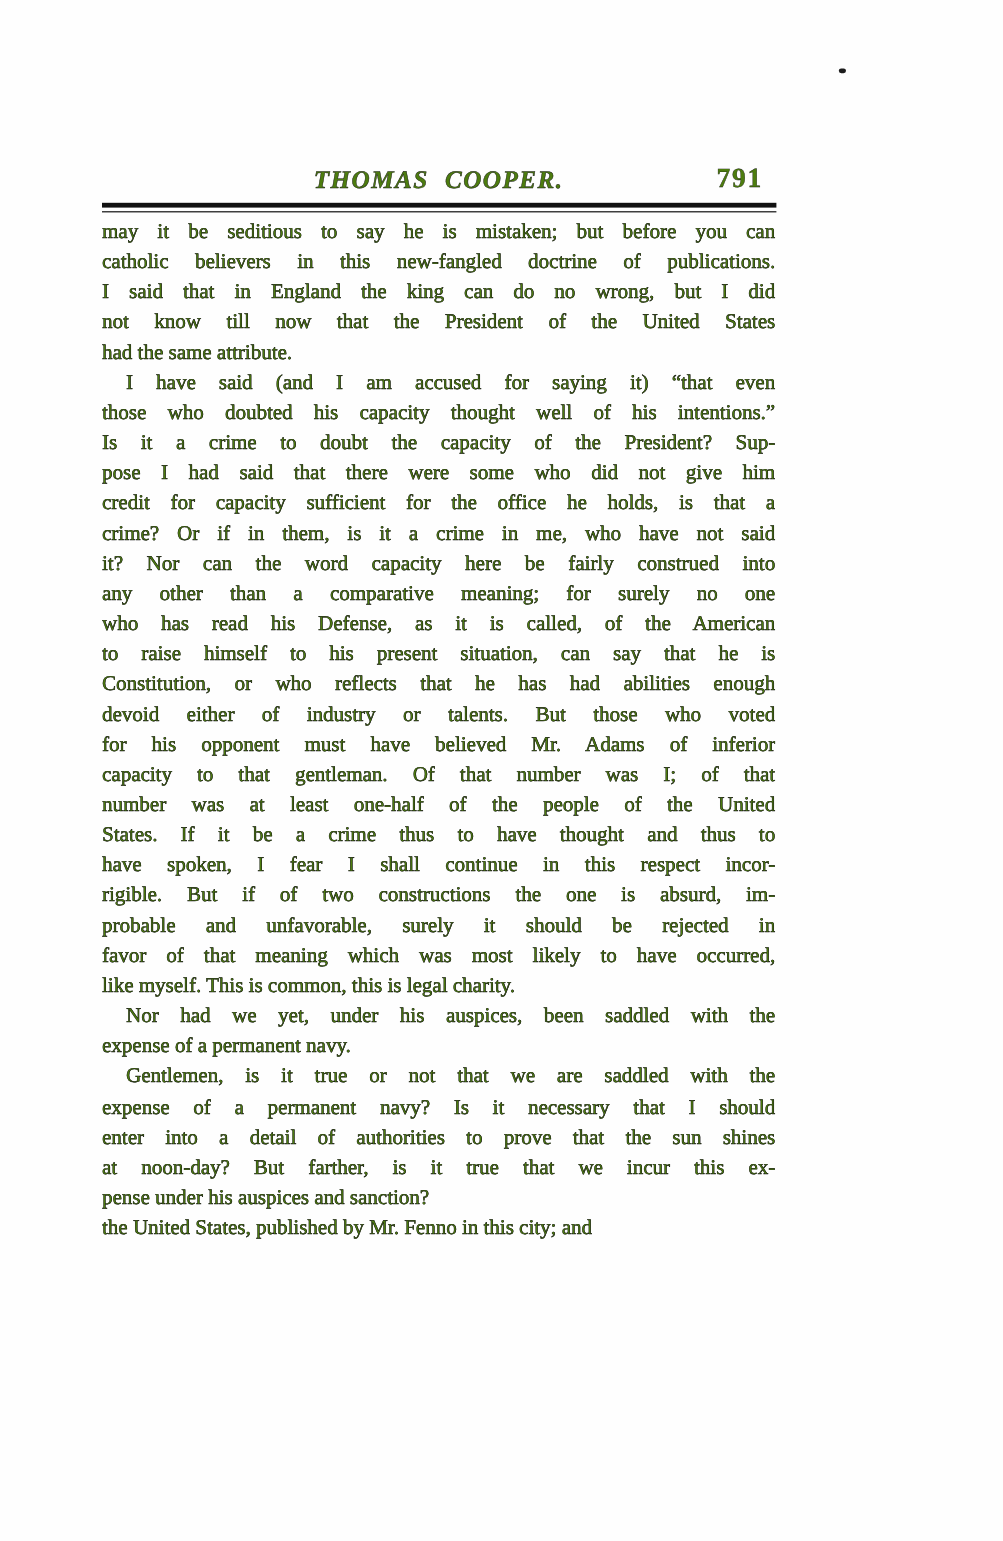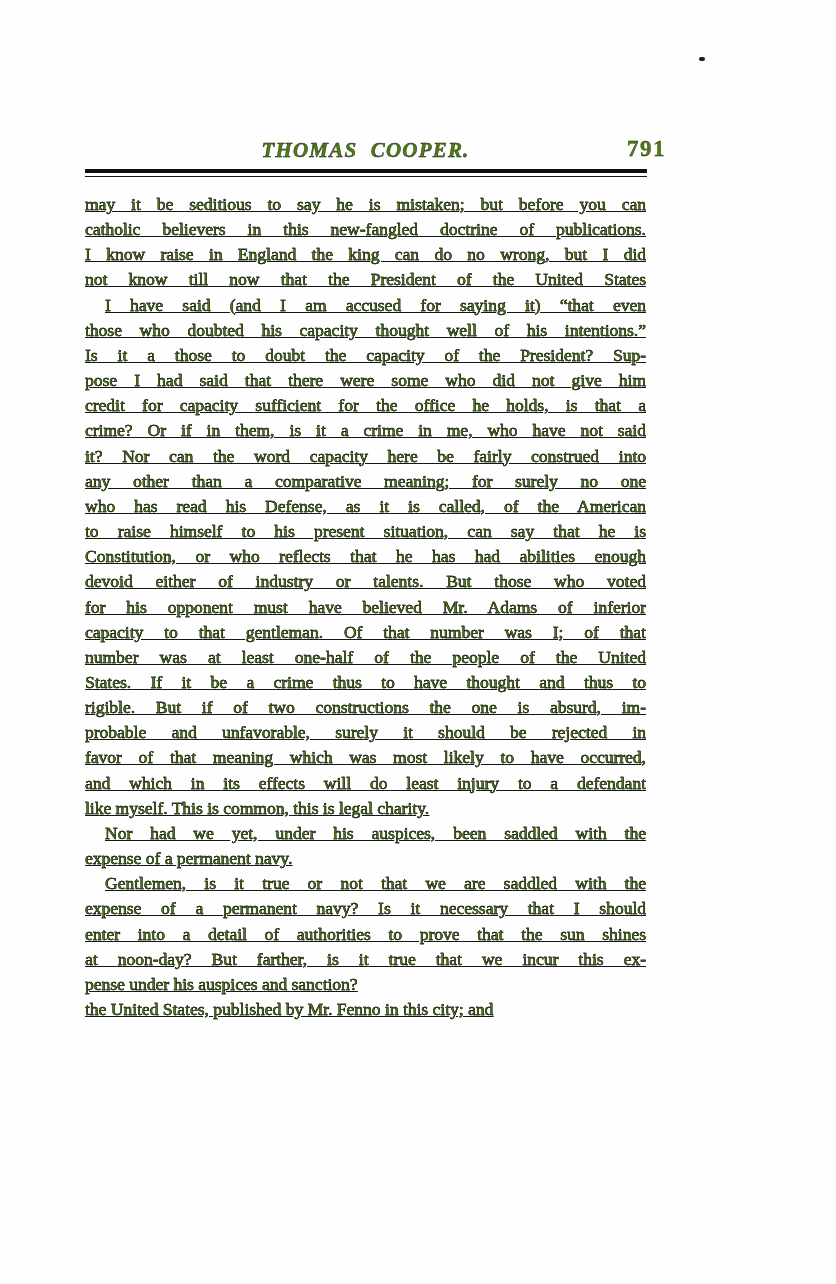--- a/index.html
+++ b/index.html
@@ -25,21 +25,21 @@
     text-align: center;
     font-size: 21px;
     font-style: italic;
     font-weight: bold;
     letter-spacing: 1.2px;
     word-spacing: 7px;
     -webkit-text-stroke: 0.4px #161616;
   }
   .page-number {
     position: absolute;
-    left: 627px;
+    left: 597px;
     top: 136px;
     width: 40px;
     font-size: 23px;
     font-weight: bold;
     letter-spacing: 1.5px;
     -webkit-text-stroke: 0.3px #161616;
   }
   .rule-thick {
     position: absolute;
     left: 85px;
@@ -61,26 +61,25 @@
     left: 699px;
     top: 57px;
     width: 6px;
     height: 4px;
     background: #1c1c1c;
     border-radius: 2px;
   }
   .body-text {
     position: absolute;
     left: 85px;
-    top: 192px;
+    top: 180px;
     width: 561px;
     font-size: 17.5px;
     -webkit-text-stroke: 0.35px #161616;
     text-shadow: 0.2px 0 0 #2a2a2a;
-    text-decoration: underline;
   }
   .line {
     height: 25.16px;
     line-height: 25.3px;
     text-align: justify;
     text-align-last: justify;
     white-space: normal;
     overflow: hidden;
   }
   .line.last {
@@ -95,42 +94,43 @@
 
 <div class="page">
   <div class="ink-speck"></div>
   <div class="header-title">THOMAS COOPER.</div>
   <div class="page-number">791</div>
   <div class="rule-thick"></div>
   <div class="rule-thin"></div>
   <div class="body-text">
       <div class="line">may it be seditious to say he is mistaken; but before you can</div>
       <div class="line">catholic believers in this new-fangled doctrine of publications.</div>
-      <div class="line">I know raise in England the king can do no wrong, but I did</div>
+      <div class="line">I said that in England the king can do no wrong, but I did</div>
       <div class="line">not know till now that the President of the United States</div>
+      <div class="line last">had the same attribute.</div>
       <div class="line indent">I have said (and I am accused for saying it) “that even</div>
       <div class="line">those who doubted his capacity thought well of his intentions.”</div>
-      <div class="line">Is it a those to doubt the capacity of the President? Sup-</div>
+      <div class="line">Is it a crime to doubt the capacity of the President? Sup-</div>
       <div class="line">pose I had said that there were some who did not give him</div>
       <div class="line">credit for capacity sufficient for the office he holds, is that a</div>
       <div class="line">crime? Or if in them, is it a crime in me, who have not said</div>
       <div class="line">it? Nor can the word capacity here be fairly construed into</div>
       <div class="line">any other than a comparative meaning; for surely no one</div>
       <div class="line">who has read his Defense, as it is called, of the American</div>
       <div class="line">to raise himself to his present situation, can say that he is</div>
       <div class="line">Constitution, or who reflects that he has had abilities enough</div>
       <div class="line">devoid either of industry or talents. But those who voted</div>
       <div class="line">for his opponent must have believed Mr. Adams of inferior</div>
       <div class="line">capacity to that gentleman. Of that number was I; of that</div>
       <div class="line">number was at least one-half of the people of the United</div>
       <div class="line">States. If it be a crime thus to have thought and thus to</div>
+      <div class="line">have spoken, I fear I shall continue in this respect incor-</div>
       <div class="line">rigible. But if of two constructions the one is absurd, im-</div>
       <div class="line">probable and unfavorable, surely it should be rejected in</div>
       <div class="line">favor of that meaning which was most likely to have occurred,</div>
-      <div class="line">and which in its effects will do least injury to a defendant</div>
       <div class="line last">like myself. This is common, this is legal charity.</div>
       <div class="line indent">Nor had we yet, under his auspices, been saddled with the</div>
       <div class="line last">expense of a permanent navy.</div>
       <div class="line indent">Gentlemen, is it true or not that we are saddled with the</div>
       <div class="line">expense of a permanent navy? Is it necessary that I should</div>
       <div class="line">enter into a detail of authorities to prove that the sun shines</div>
       <div class="line">at noon-day? But farther, is it true that we incur this ex-</div>
       <div class="line last">pense under his auspices and sanction?</div>
       <div class="line last">the United States, published by Mr. Fenno in this city; and</div>
     </div>

